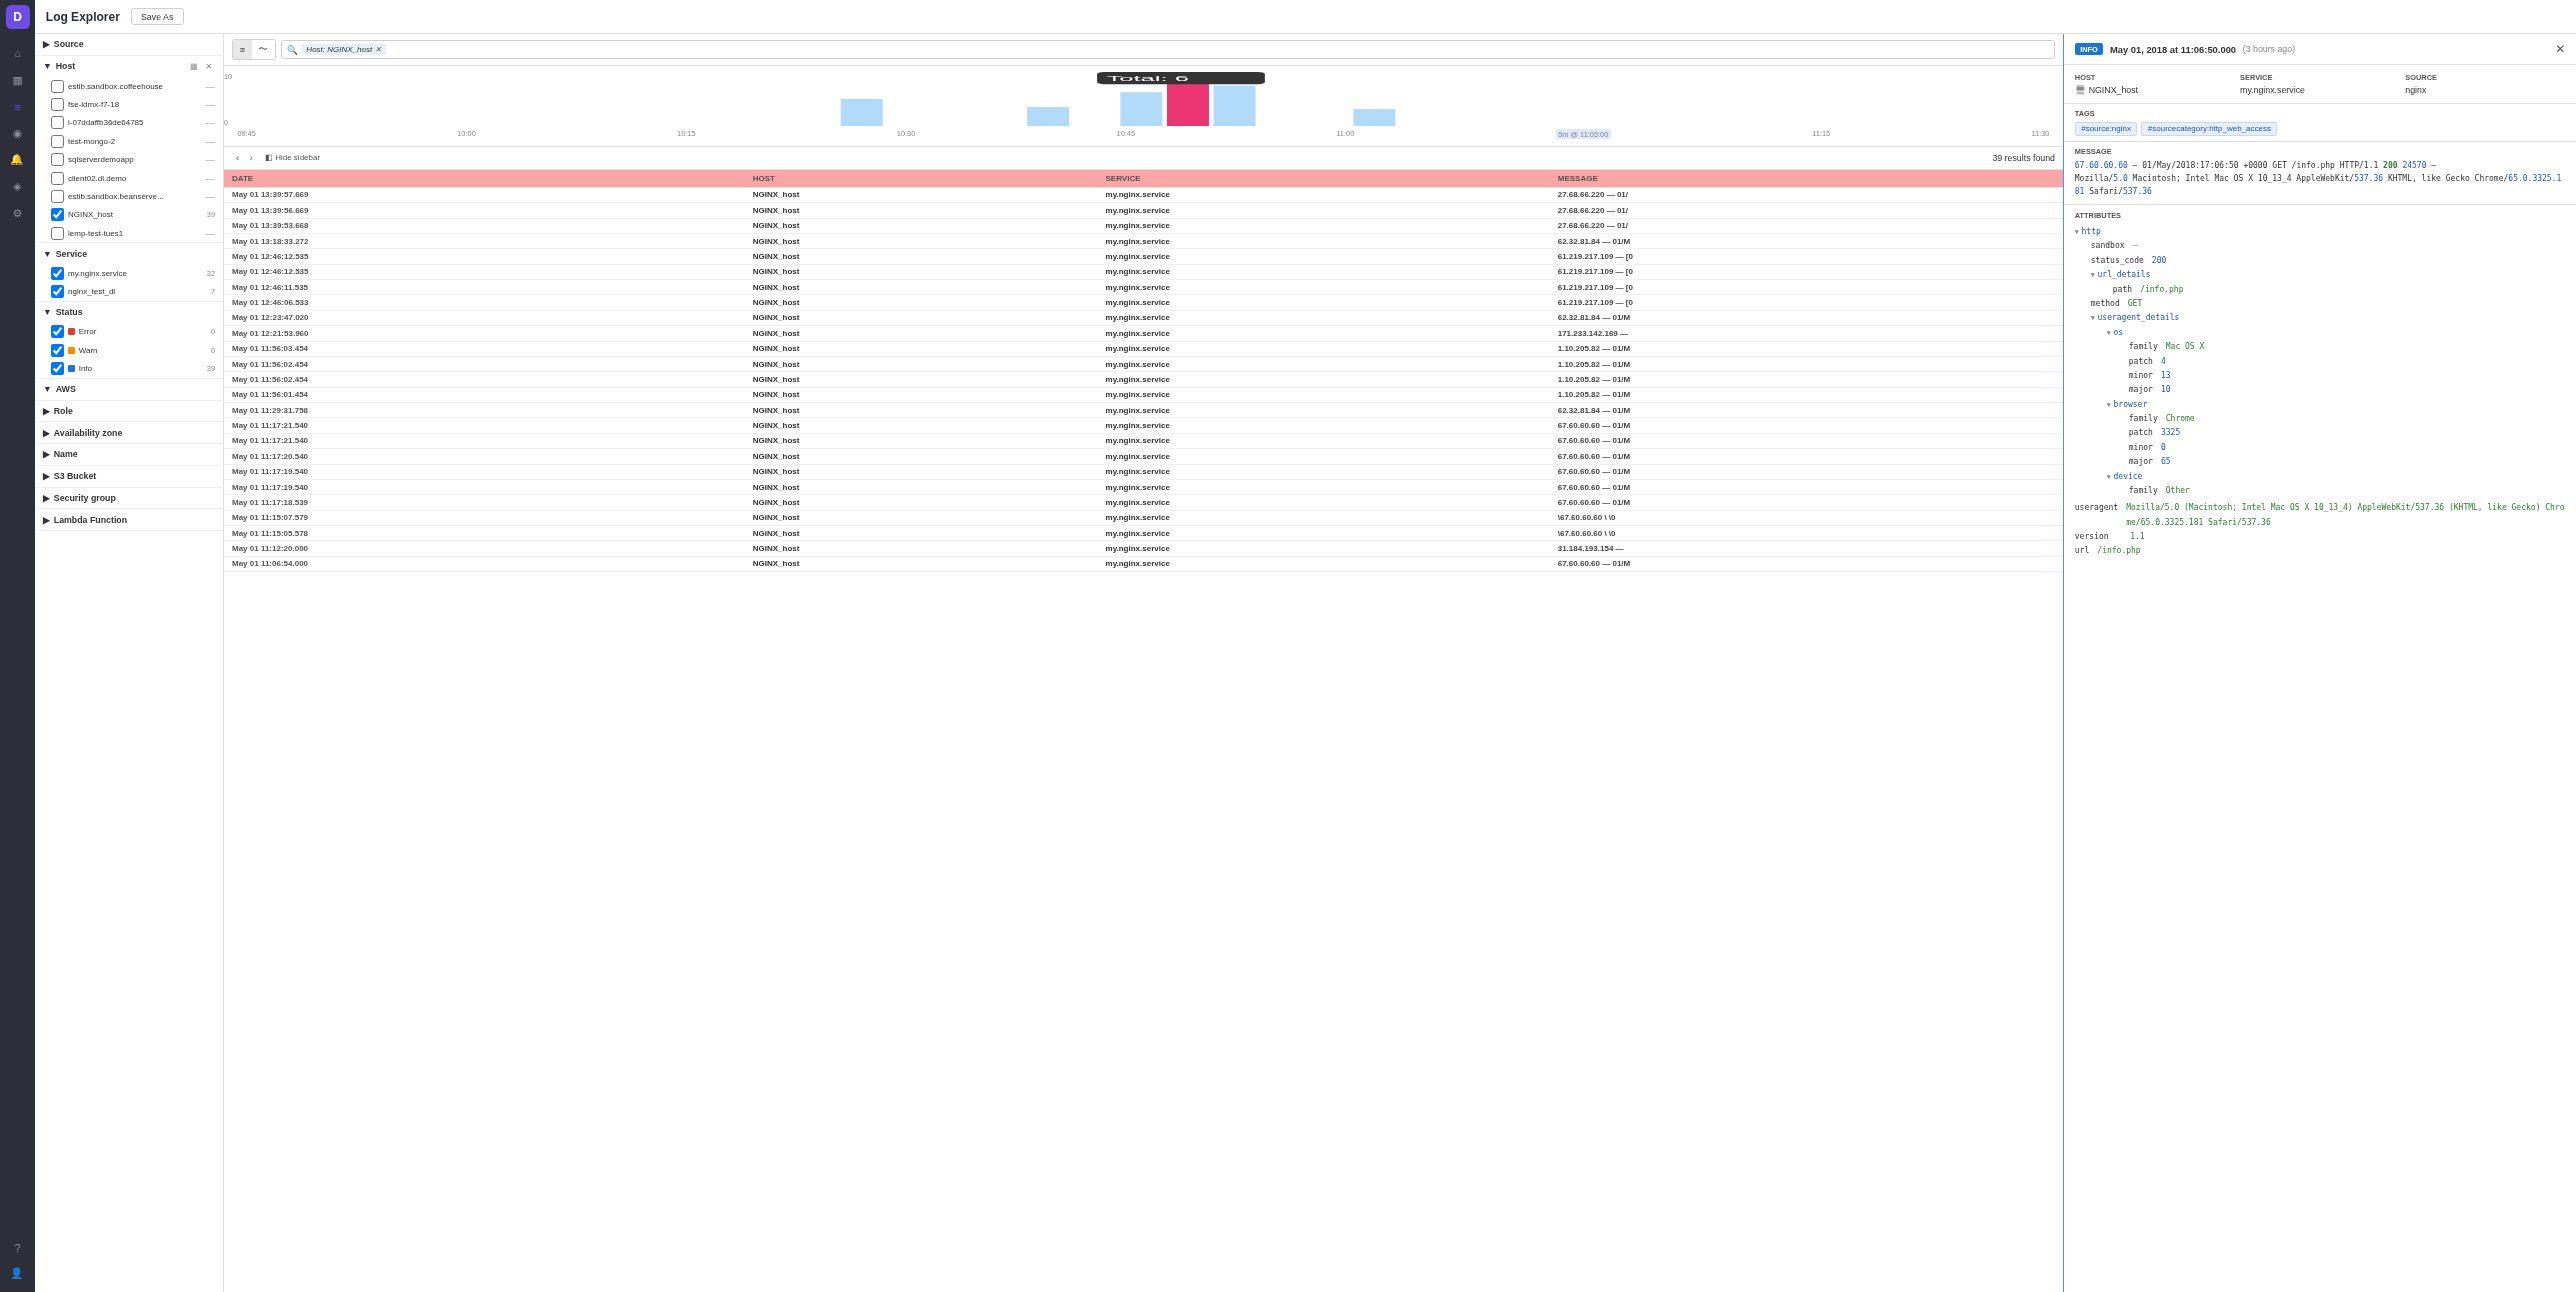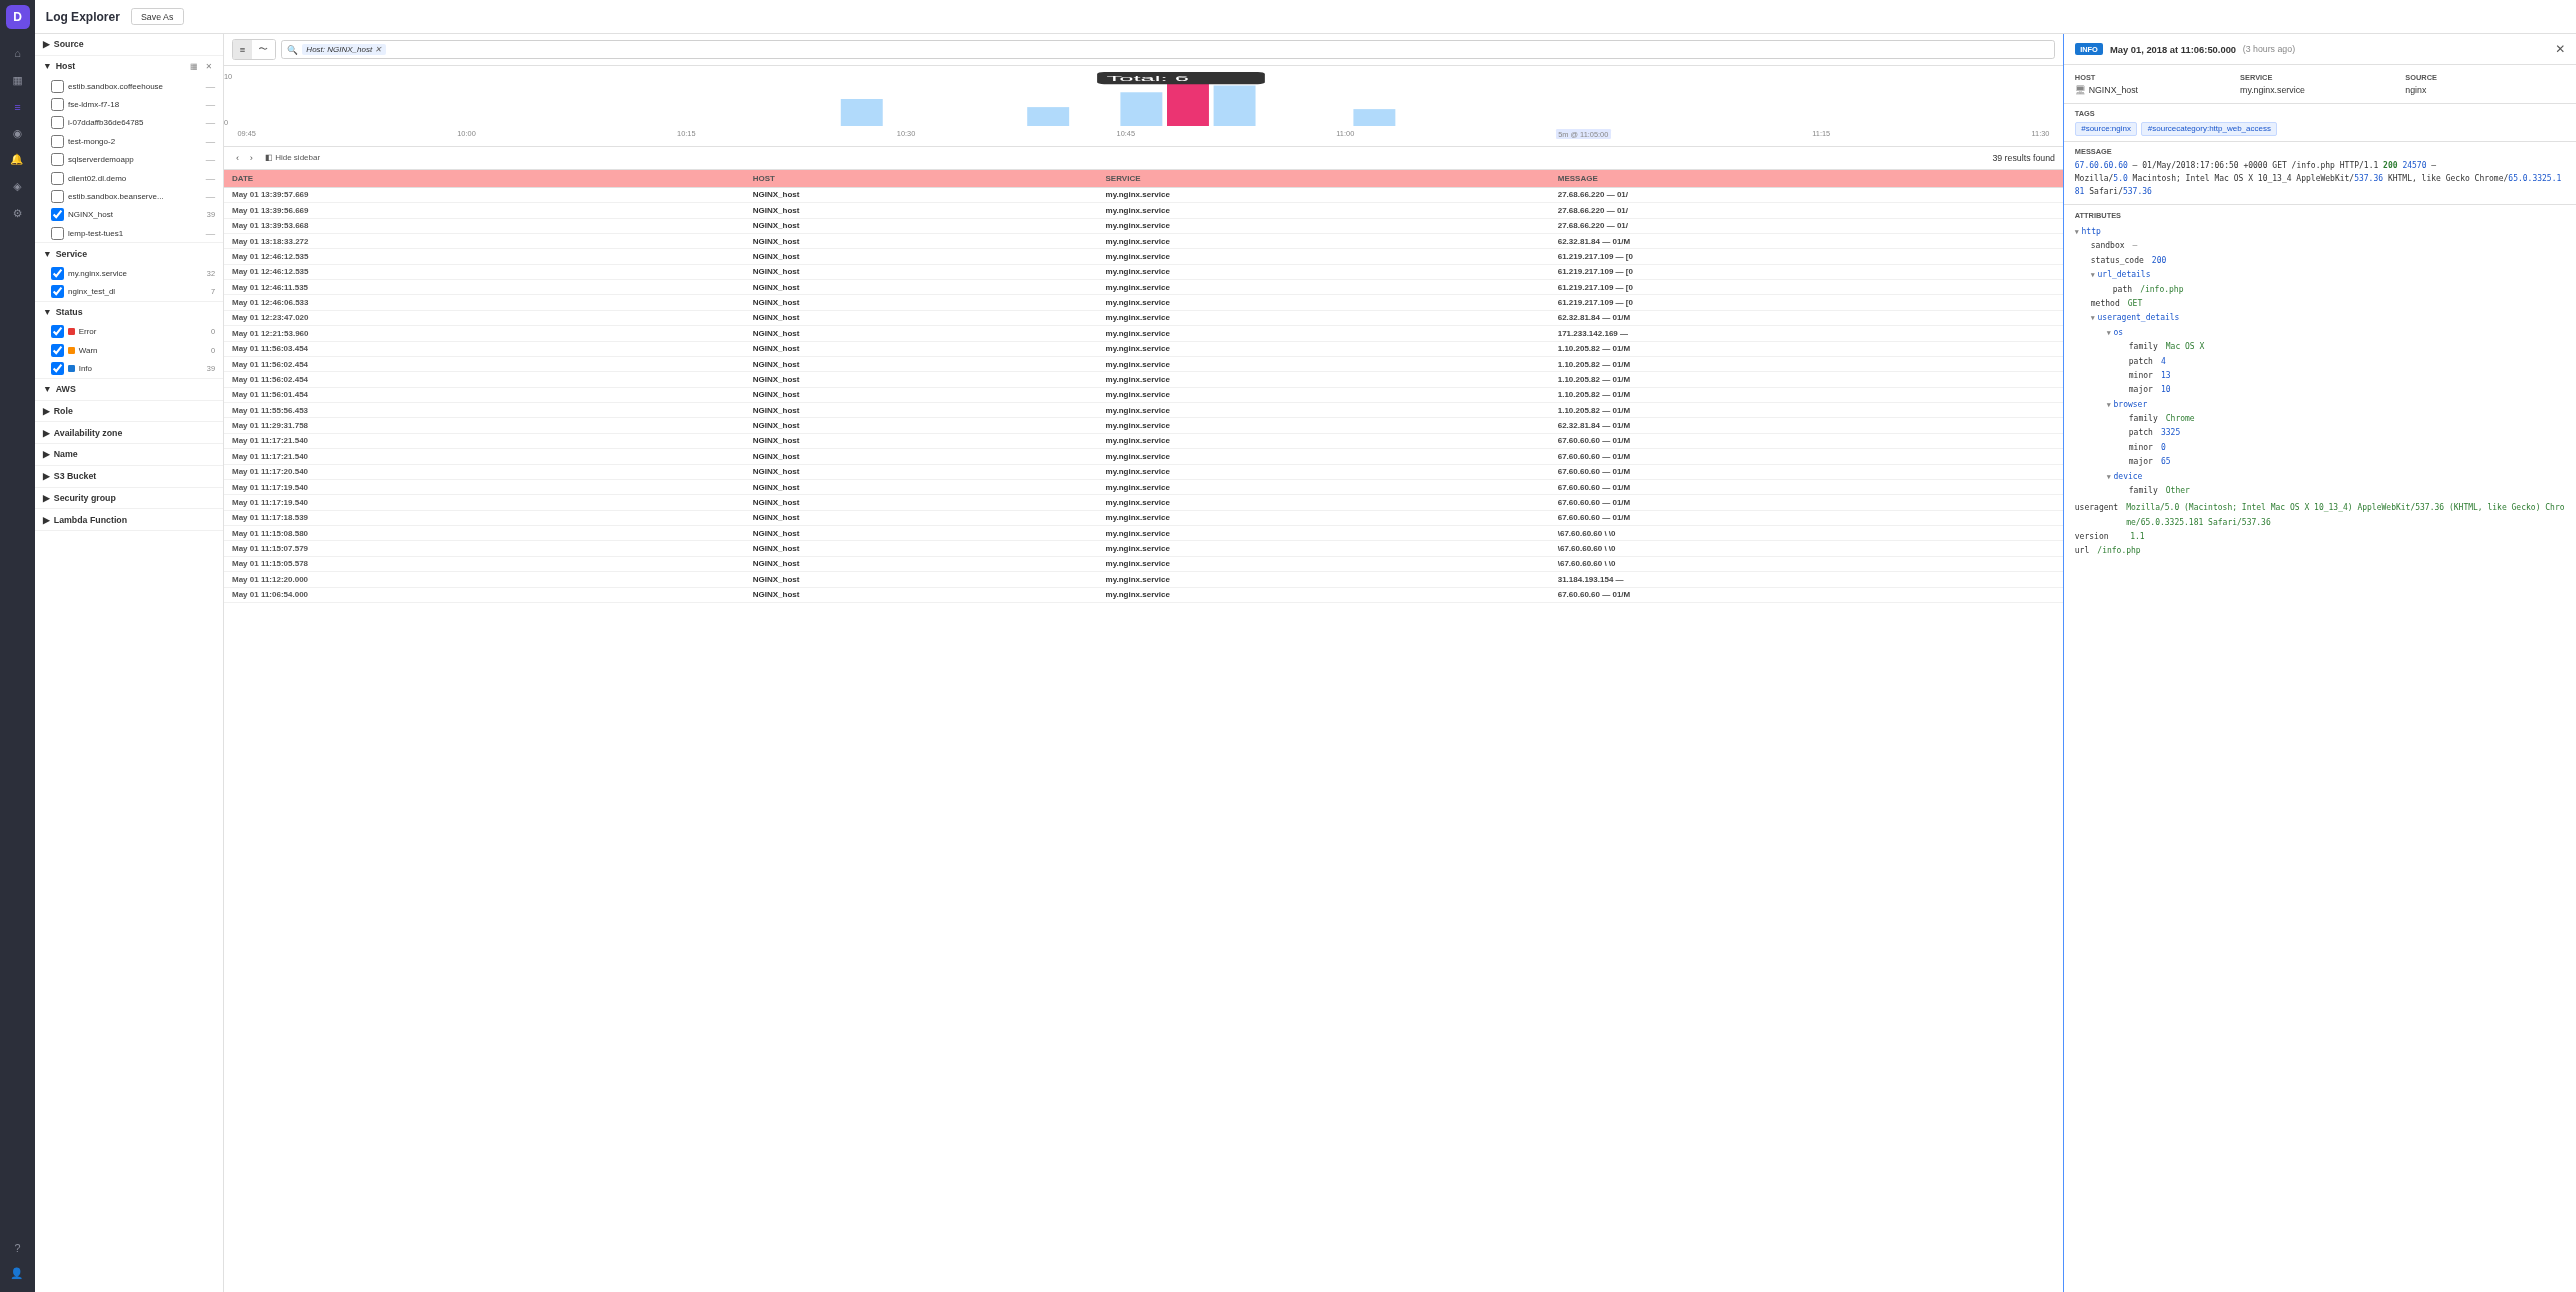--- a/index.html
+++ b/index.html
@@ -673,26 +673,20 @@
     <td class="td-service">my.nginx.service</td>
     <td class="td-msg">1.10.205.82 — 01/M</td>
   </tr>
               <tr>
     <td class="td-date">May 01 11:56:01.454</td>
     <td class="td-host">NGINX_host</td>
     <td class="td-service">my.nginx.service</td>
     <td class="td-msg">1.10.205.82 — 01/M</td>
   </tr>
               <tr>
-    <td class="td-date">May 01 11:55:56.453</td>
-    <td class="td-host">NGINX_host</td>
-    <td class="td-service">my.nginx.service</td>
-    <td class="td-msg">1.10.205.82 — 01/M</td>
-  </tr>
-              <tr>
     <td class="td-date">May 01 11:29:31.758</td>
     <td class="td-host">NGINX_host</td>
     <td class="td-service">my.nginx.service</td>
     <td class="td-msg">62.32.81.84 — 01/M</td>
   </tr>
               <tr>
     <td class="td-date">May 01 11:17:21.540</td>
     <td class="td-host">NGINX_host</td>
     <td class="td-service">my.nginx.service</td>
     <td class="td-msg">67.60.60.60 — 01/M</td>
@@ -719,26 +713,20 @@
     <td class="td-date">May 01 11:17:19.540</td>
     <td class="td-host">NGINX_host</td>
     <td class="td-service">my.nginx.service</td>
     <td class="td-msg">67.60.60.60 — 01/M</td>
   </tr>
               <tr>
     <td class="td-date">May 01 11:17:18.539</td>
     <td class="td-host">NGINX_host</td>
     <td class="td-service">my.nginx.service</td>
     <td class="td-msg">67.60.60.60 — 01/M</td>
-  </tr>
-              <tr>
-    <td class="td-date">May 01 11:15:08.580</td>
-    <td class="td-host">NGINX_host</td>
-    <td class="td-service">my.nginx.service</td>
-    <td class="td-msg">\67.60.60.60   \ \0</td>
   </tr>
               <tr>
     <td class="td-date">May 01 11:15:07.579</td>
     <td class="td-host">NGINX_host</td>
     <td class="td-service">my.nginx.service</td>
     <td class="td-msg">\67.60.60.60   \ \0</td>
   </tr>
               <tr>
     <td class="td-date">May 01 11:15:05.578</td>
     <td class="td-host">NGINX_host</td>

